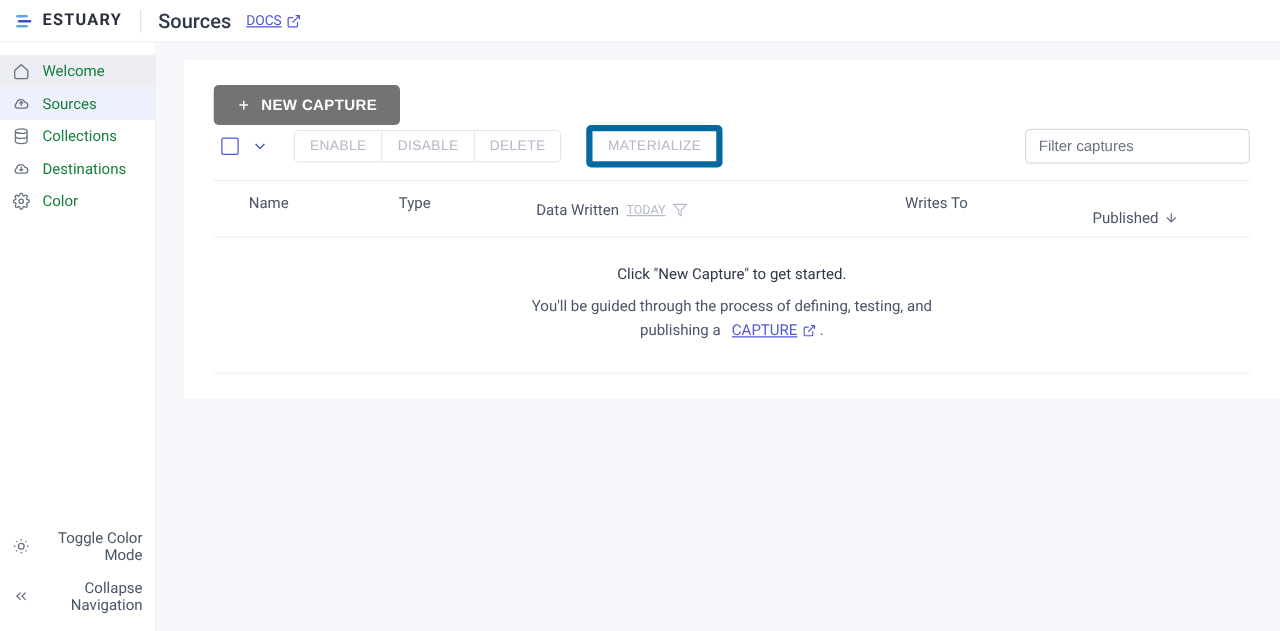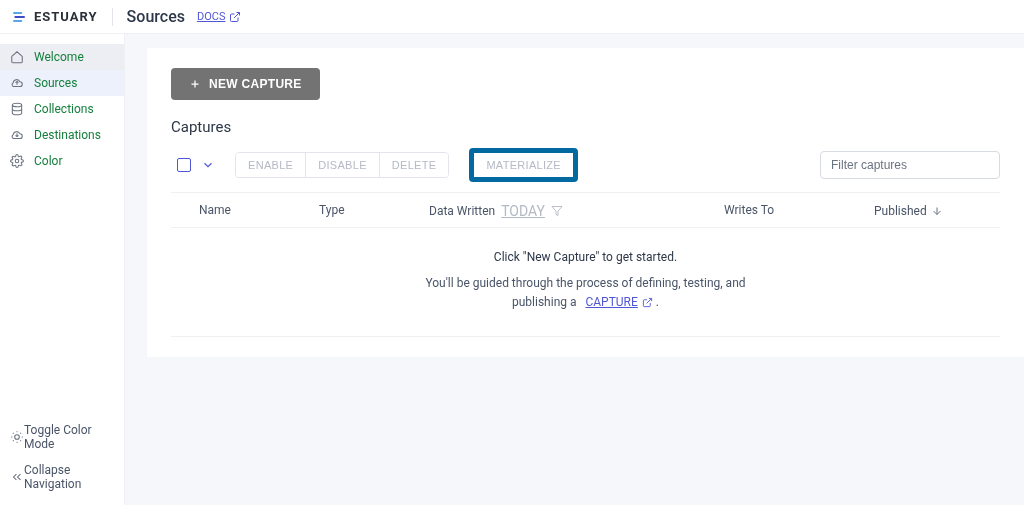--- a/index.html
+++ b/index.html
@@ -12,21 +12,21 @@
 .docs-link { font-size:11px; color:#5057d6; text-decoration:underline; display:inline-flex; align-items:center; gap:4px; cursor:pointer; }
 .docs-link svg { width:12px; height:12px; }
 .layout { display:flex; height:calc(505px - 34px); }
 .sidebar { width:125px; display:flex; flex-direction:column; border-right:1px solid #eef0f4; background:#fff; }
 .nav { flex:1; padding-top:10px; }
 .nav-item { display:flex; align-items:center; gap:10px; padding:6px 10px; font-size:12px; color:#15803d; cursor:pointer; }
 .nav-item.selected { background:#eceef3; }
 .nav-item.active { background:#edf1fb; }
 .nav-item svg, .bottom-item svg { width:14px; height:14px; color:#6b7280; flex-shrink:0; }
 .bottom { padding-bottom:8px; }
-.bottom-item { display:flex; align-items:center; padding:6px 10px; font-size:12px; color:#4a5568; cursor:pointer; }
+.bottom-item { display:flex; align-items:center; gap:10px; padding:6px 10px; font-size:12px; color:#4a5568; cursor:pointer;text-align:right; }
 .main { flex:1; background:#f6f7fb; padding:14px 0 0 22px; }
 .card { background:#fff; padding:20px 24px; }
 .new-capture-btn { display:inline-flex; align-items:center; gap:8px; background:#737373; color:#fff; border:none; border-radius:4px; padding:9px 18px; font-size:12px; font-weight:600; letter-spacing:0.3px; cursor:pointer; }
 .new-capture-btn svg { width:12px; height:12px; }
 .section-title { font-size:15px; color:#2d3748; margin:18px 0 12px; }
 .toolbar { display:flex; align-items:center; gap:20px; }
 .chk-group { display:flex; align-items:center; gap:10px; padding-left:6px; }
 .checkbox { width:14px; height:14px; border:1.5px solid #5057d6; border-radius:2px; cursor:pointer; }
 .chev { color:#5057d6; cursor:pointer; display:inline-flex; }
 .chev svg { width:14px; height:14px; }
@@ -35,24 +35,24 @@
 .btn-g:last-child { border-right:none; }
 .materialize { border:5px solid #0369a1; border-radius:4px; padding:6px 12px; font-size:11px; color:#b4b9c6; background:#fff; cursor:not-allowed; letter-spacing:0.3px; }
 .spacer { flex:1; }
 .filter-input { border:1px solid #d7dbe4; border-radius:4px; padding:6px 10px; font-size:12px; color:#4a5568; width:180px; background:#fff; }
 .filter-input::placeholder { color:#6b7280; }
 .thead { display:flex; padding:10px 6px 8px; border-bottom:1px solid #eef0f4; border-top:1px solid #eef0f4; margin-top:10px; font-size:12px; color:#4a5568; }
 .col-check { width:22px; }
 .col-name { width:120px; }
 .col-type { width:110px; }
 .col-data { flex:1; display:flex; align-items:center; gap:6px; }
-.col-data .today { color:#b4b9c6; text-decoration:underline; font-size:14px; }
+.col-data .today { color:#b4b9c6; text-decoration:underline; font-size:10px; }
 .col-data svg { width:12px; height:12px; color:#b4b9c6; }
 .col-writes { width:150px; }
-.col-pub { width:120px; display:flex; align-items:center; gap:4px; }
+.col-pub { width:120px; display:flex; align-items:center; gap:4px;margin-top:12px; }
 .col-pub svg { width:12px; height:12px; color:#6b7280; }
 .empty { text-align:center; padding:22px 0 24px; border-bottom:1px solid #eef0f4; }
 .empty-title { font-size:12px; color:#2d3748; margin-bottom:10px; }
 .empty-sub { font-size:12px; color:#4a5568; line-height:1.6; }
 .capture-link { color:#5057d6; text-decoration:underline; display:inline-flex; align-items:center; gap:4px; cursor:pointer; }
 .capture-link svg { width:11px; height:11px; }
 </style>
 </head>
 <body>
 
@@ -133,21 +133,20 @@
 
   <div class="main">
     <div class="card">
       <button class="new-capture-btn">
         <svg viewBox="0 0 24 24" fill="none" stroke="currentColor" stroke-width="2.5">
             <path d="M12 5v14M5 12h14"></path>
           </svg>
         <span>NEW CAPTURE</span>
       </button>
 
-      <div class="section-title">Captures</div>
 
       <div class="toolbar">
         <div class="chk-group">
           <div class="checkbox"></div>
           <span class="chev">
             <svg viewBox="0 0 24 24" fill="none" stroke="currentColor" stroke-width="2">
                 <path d="M6 9l6 6 6-6"></path>
               </svg>
           </span>
         </div>

